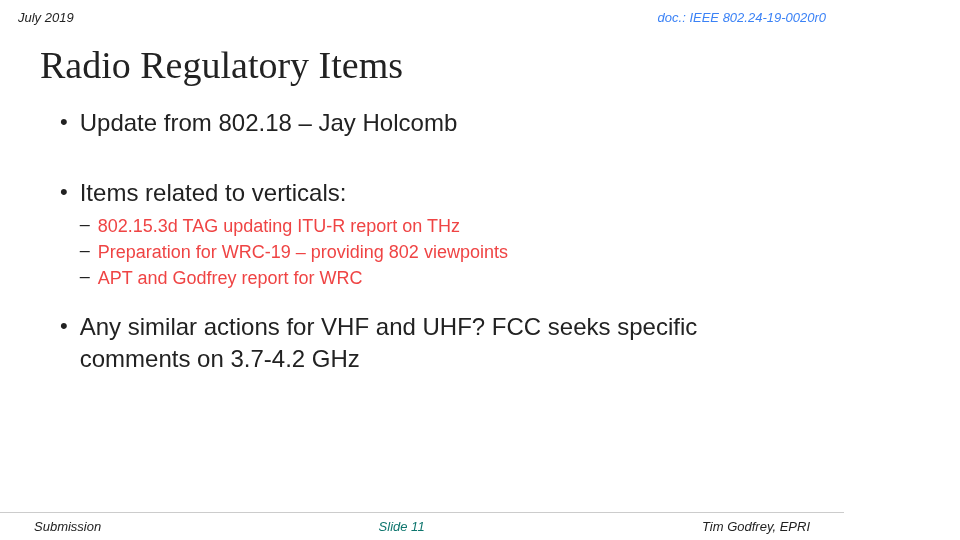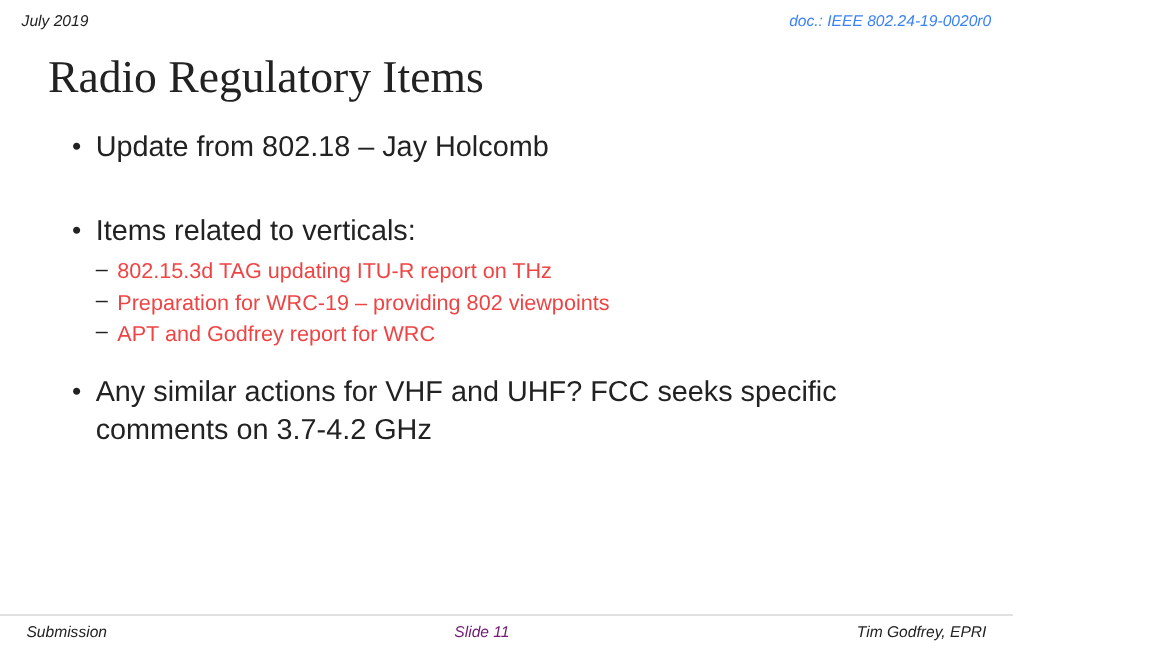--- a/index.html
+++ b/index.html
@@ -88,31 +88,31 @@
       height: 20px;
     }
     .footer-bar {
       position: absolute;
       bottom: 0;
       left: 0;
       right: 0;
       display: flex;
       justify-content: space-between;
       align-items: center;
-      padding: 6px 22px;
+      padding: 6px 34px;
       border-top: 1px solid #ccc;
     }
     .footer-left {
       font-size: 13px;
       color: #222;
       font-style: italic;
     }
     .footer-center {
       font-size: 13px;
-      color: #701a75;
+      color: #0f766e;
       font-style: italic;
     }
     .footer-right {
       font-size: 13px;
       color: #222;
       font-style: italic;
     }
   </style>
 </head>
 <body>

